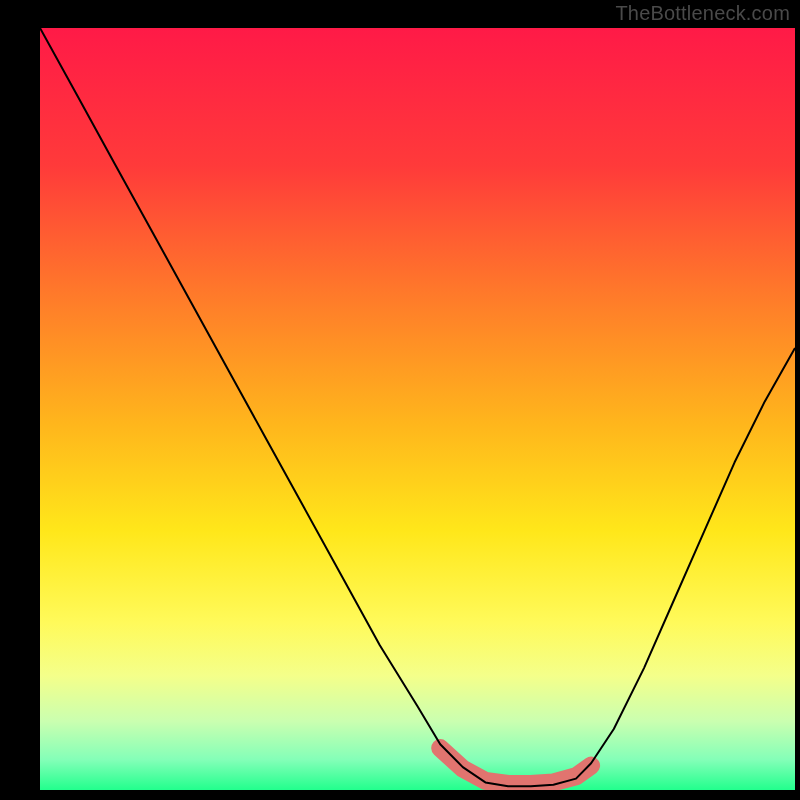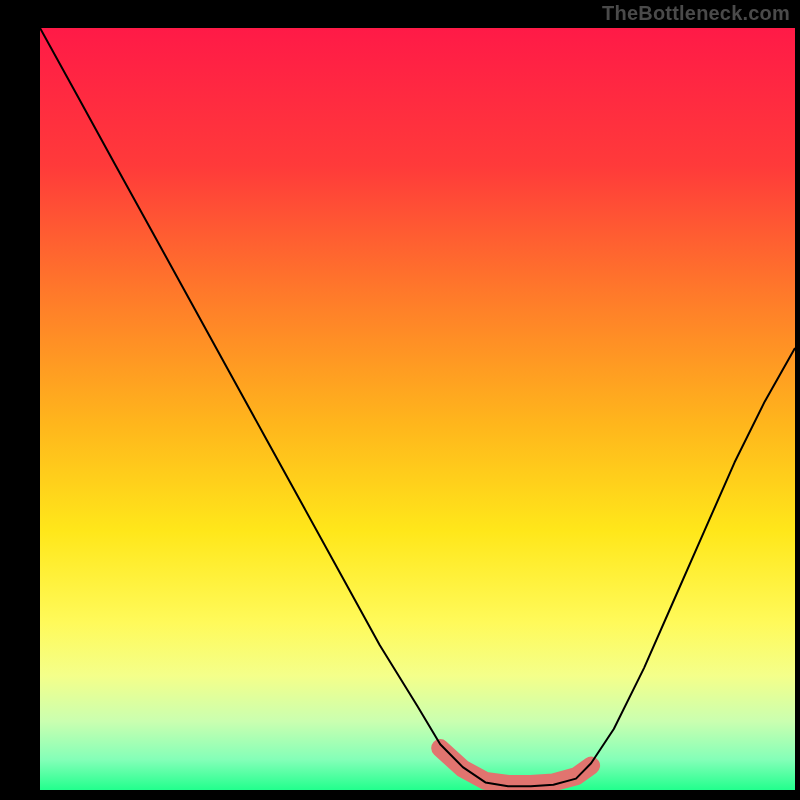--- a/index.html
+++ b/index.html
@@ -15,21 +15,21 @@
     position: relative;
     width: 800px;
     height: 800px;
     background: #000;
   }
   .watermark {
     position: absolute;
     top: 2px;
     right: 10px;
     font-size: 20px;
-    font-weight: bold;
+    font-weight: normal;
     color: #4a4a4a;
     letter-spacing: 0.2px;
     z-index: 5;
   }
   svg.plot {
     position: absolute;
     top: 0;
     left: 0;
   }
 </style>

